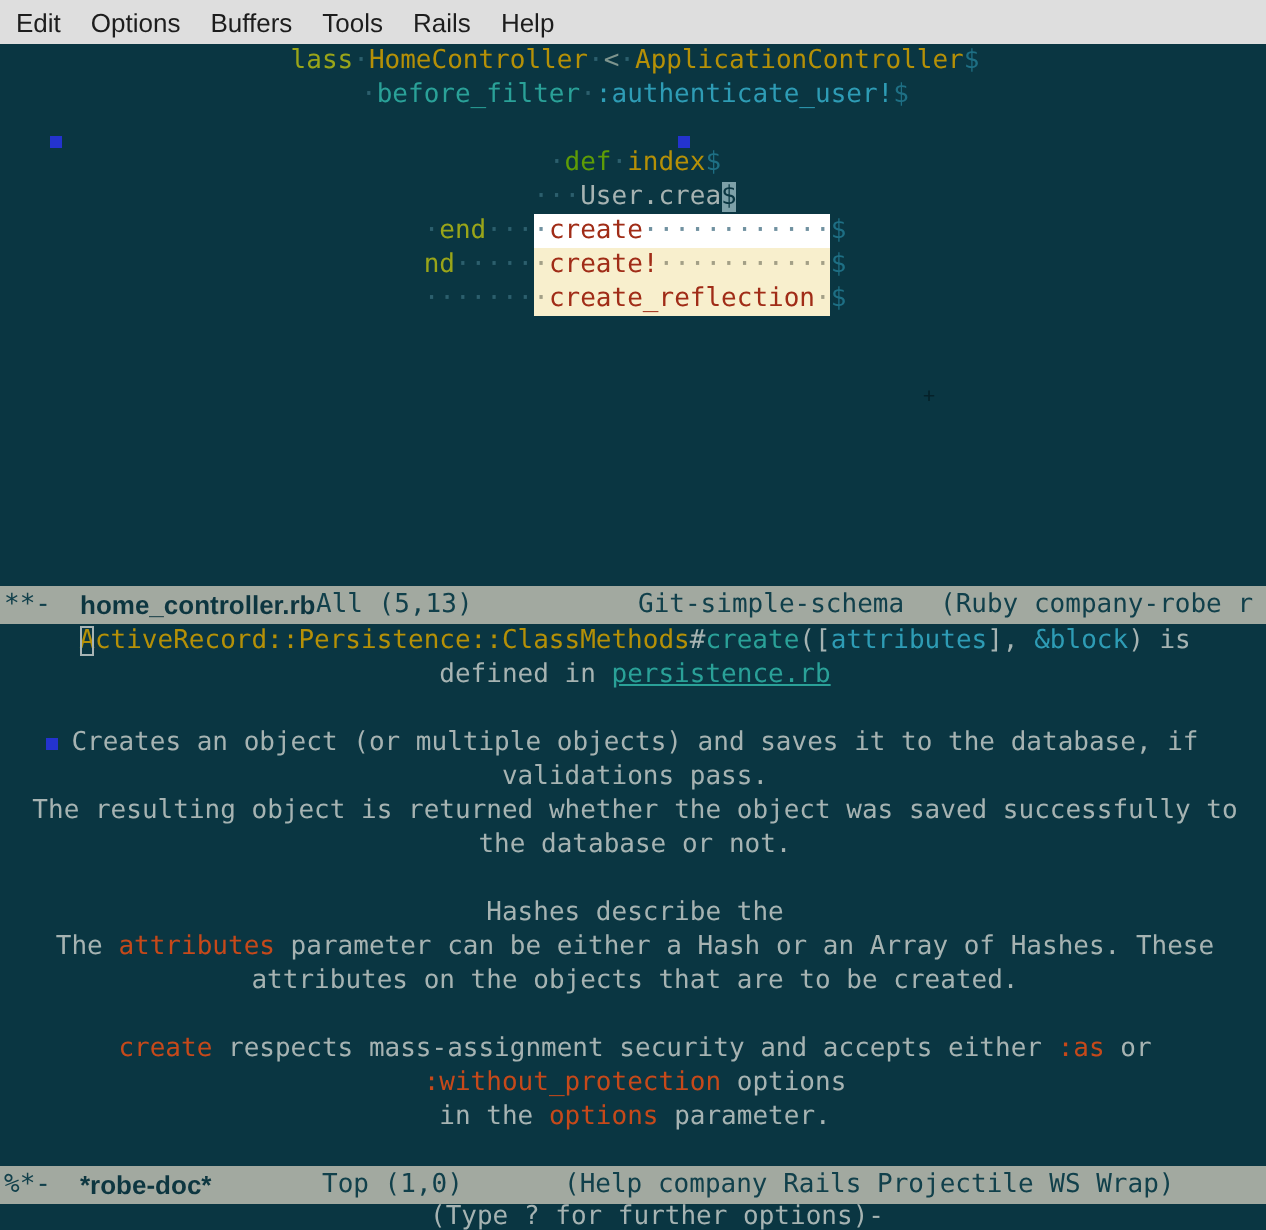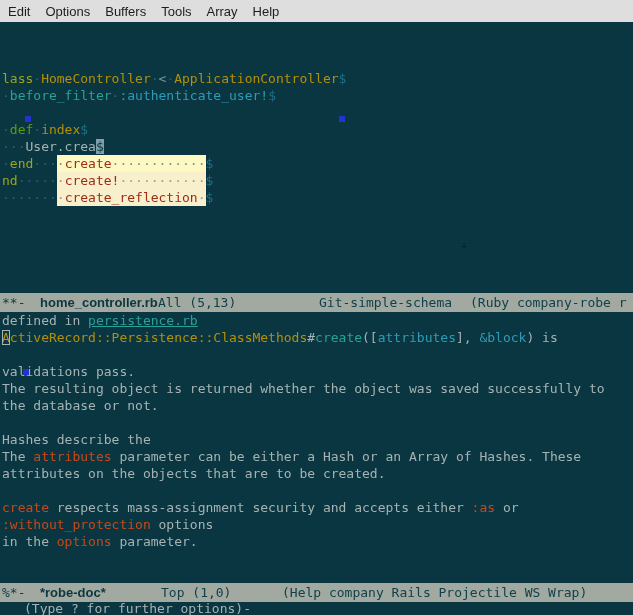--- a/index.html
+++ b/index.html
@@ -1,27 +1,27 @@
 <!DOCTYPE html>
 <html><head>
 <meta charset="utf-8">
 <style>
   html,body{margin:0;padding:0;background:#0a3642;}
   #frame{position:relative;width:633px;height:615px;overflow:hidden;
-         font-family:"DejaVu Sans Mono",monospace;font-size:13px;background:#0a3642;}
+         font-family:"DejaVu Sans Mono",monospace;font-size:13px;background:#0a3642;text-align:center;}
 
   
   #menubar{position:absolute;left:0;top:0;width:633px;height:22px;background:#dedede;
            display:flex;align-items:center;gap:15px;padding-left:8px;box-sizing:border-box;
            font-family:"Liberation Sans",sans-serif;font-size:13px;color:#1d1d1d;}
   .menu-item{cursor:default;}
 
   
   .window{position:absolute;left:0;width:633px;overflow:hidden;}
-  #code-window{top:22px;height:256px;margin-top:48px;}
+  #code-window{top:22px;height:256px;}
   #doc-window{top:312px;height:271px;}
   .line{height:17px;line-height:17px;white-space:pre;padding-left:2px;}
 
   .tk{white-space:pre;}
   .ws{color:#2c5f6d;}
   .eol{color:#1e6f84;}
   .kw{color:#9aa519;}
   .kw2{color:#5e9c06;}
   .const{color:#b59007;}
   .op{color:#7e958e;}
@@ -31,21 +31,21 @@
   .cursor{background:#7da0a8;color:#0a3642;}
   .yellow{color:#b59007;}
   .cyan{color:#2aa198;}
   .blue{color:#2e9cb5;}
   .orange{color:#c6491a;}
   .link{color:#2aa198;text-decoration:underline;}
   .hcur{outline:1px solid #a8b4b4;outline-offset:-1px;}
 
   
   .popup-cell{display:inline-block;background:#f8efcd;height:17px;}
-  .popup-cell.sel{background:#fef9c3;}
+  .popup-cell.sel{background:#ffffff;}
   .pword{color:#a02c17;}
   .pdot{color:#a39f86;}
   .sel .pdot{color:#7091a0;}
 
   
   .modeline{position:absolute;left:0;width:633px;height:19px;background:#a2a9a0;
             color:#11404b;line-height:19px;overflow:hidden;}
   #modeline-1{top:293px;}
   #modeline-2{top:583px;}
   .mlpart{position:absolute;top:0;white-space:pre;}
@@ -68,21 +68,21 @@
 </head>
 <body>
 
 <div id="frame">
 
   <div id="menubar">
     <span class="menu-item">Edit</span>
     <span class="menu-item">Options</span>
     <span class="menu-item">Buffers</span>
     <span class="menu-item">Tools</span>
-    <span class="menu-item">Array</span>
+    <span class="menu-item">Rails</span>
     <span class="menu-item">Help</span>
   </div>
 
   <div id="code-window" class="window">
     <div class="line"><span><span class="tk kw">lass</span><span class="tk ws">·</span><span class="tk const">HomeController</span><span class="tk ws">·</span><span class="tk op">&lt;</span><span class="tk ws">·</span><span class="tk const">ApplicationController</span></span><span class="tk eol">$</span></div>
     <div class="line"><span><span class="tk ws">·</span><span class="tk fn">before_filter</span><span class="tk ws">·</span><span class="tk sym">:authenticate_user!</span></span><span class="tk eol">$</span></div>
     <div class="line"></div>
     <div class="line"><span><span class="tk ws">·</span><span class="tk kw2">def</span><span class="tk ws">·</span><span class="tk const">index</span></span><span class="tk eol">$</span></div>
     <div class="line"><span><span class="tk ws">···</span><span class="tk plain">User.crea</span><span class="tk cursor">$</span></span></div>
     <div class="line"><span><span class="tk ws">·</span><span class="tk kw">end</span><span class="tk ws">···</span></span><span class="popup-cell sel"><span class="tk pdot">·</span><span class="tk pword">create</span><span class="tk pdot">············</span></span><span class="tk eol">$</span></div>
@@ -95,23 +95,24 @@
 
   <div id="modeline-1" class="modeline">
     <span class="mlpart ml1-flags">**-</span>
     <span class="mlpart ml1-name m-name">home_controller.rb</span>
     <span class="mlpart ml1-pos">All (5,13)</span>
     <span class="mlpart ml1-vcs">Git-simple-schema</span>
     <span class="mlpart ml1-modes">(Ruby company-robe r</span>
   </div>
 
   <div id="doc-window" class="window">
+    <div class="line"><span><span class="tk yellow hcur">A</span><span class="tk yellow">ctiveRecord::Persistence::ClassMethods</span><span class="tk plain">#</span><span class="tk cyan">create</span><span class="tk plain">([</span><span class="tk blue">attributes</span><span class="tk plain">], </span><span class="tk blue">&amp;block</span><span class="tk plain">) is</span></span></div>
     <div class="line"><span><span class="tk plain">defined in </span><span class="tk link">persistence.rb</span></span></div>
-    <div class="line"><span><span class="tk yellow hcur">A</span><span class="tk yellow">ctiveRecord::Persistence::ClassMethods</span><span class="tk plain">#</span><span class="tk cyan">create</span><span class="tk plain">([</span><span class="tk blue">attributes</span><span class="tk plain">], </span><span class="tk blue">&amp;block</span><span class="tk plain">) is</span></span></div>
     <div class="line"></div>
+    <div class="line"><span><span class="tk plain">Creates an object (or multiple objects) and saves it to the database, if</span></span></div>
     <div class="line"><span><span class="tk plain">validations pass.</span></span></div>
     <div class="line"><span><span class="tk plain">The resulting object is returned whether the object was saved successfully to</span></span></div>
     <div class="line"><span><span class="tk plain">the database or not.</span></span></div>
     <div class="line"></div>
     <div class="line"><span><span class="tk plain">Hashes describe the</span></span></div>
     <div class="line"><span><span class="tk plain">The </span><span class="tk orange">attributes</span><span class="tk plain"> parameter can be either a Hash or an Array of Hashes. These</span></span></div>
     <div class="line"><span><span class="tk plain">attributes on the objects that are to be created.</span></span></div>
     <div class="line"></div>
     <div class="line"><span><span class="tk orange">create</span><span class="tk plain"> respects mass-assignment security and accepts either </span><span class="tk orange">:as</span><span class="tk plain"> or</span></span></div>
     <div class="line"><span><span class="tk orange">:without_protection</span><span class="tk plain"> options</span></span></div>

